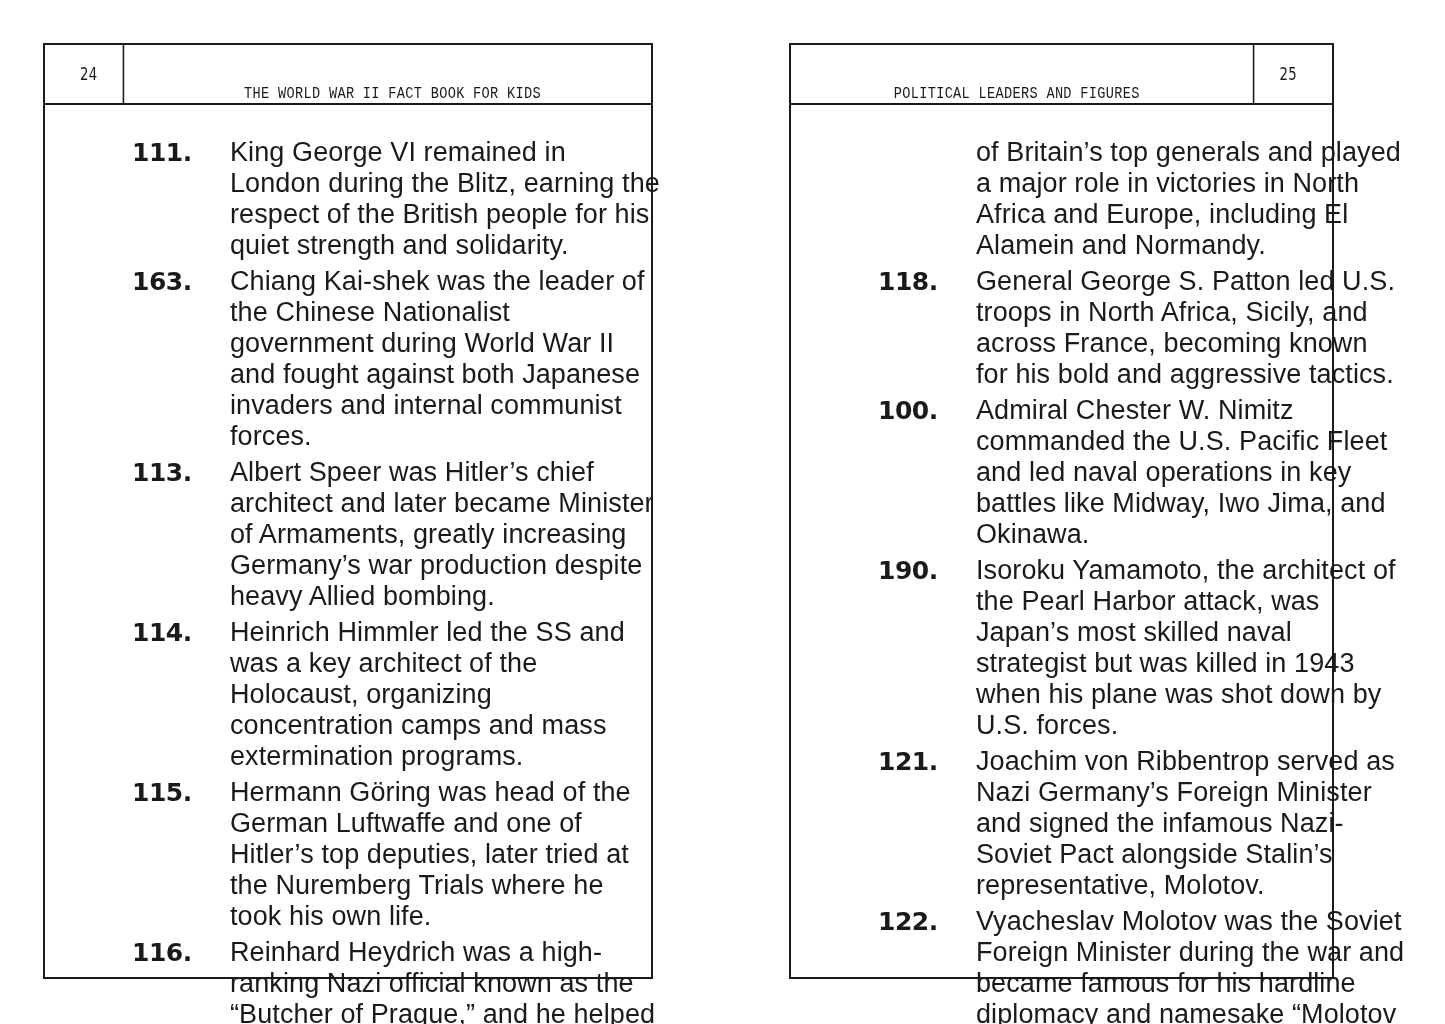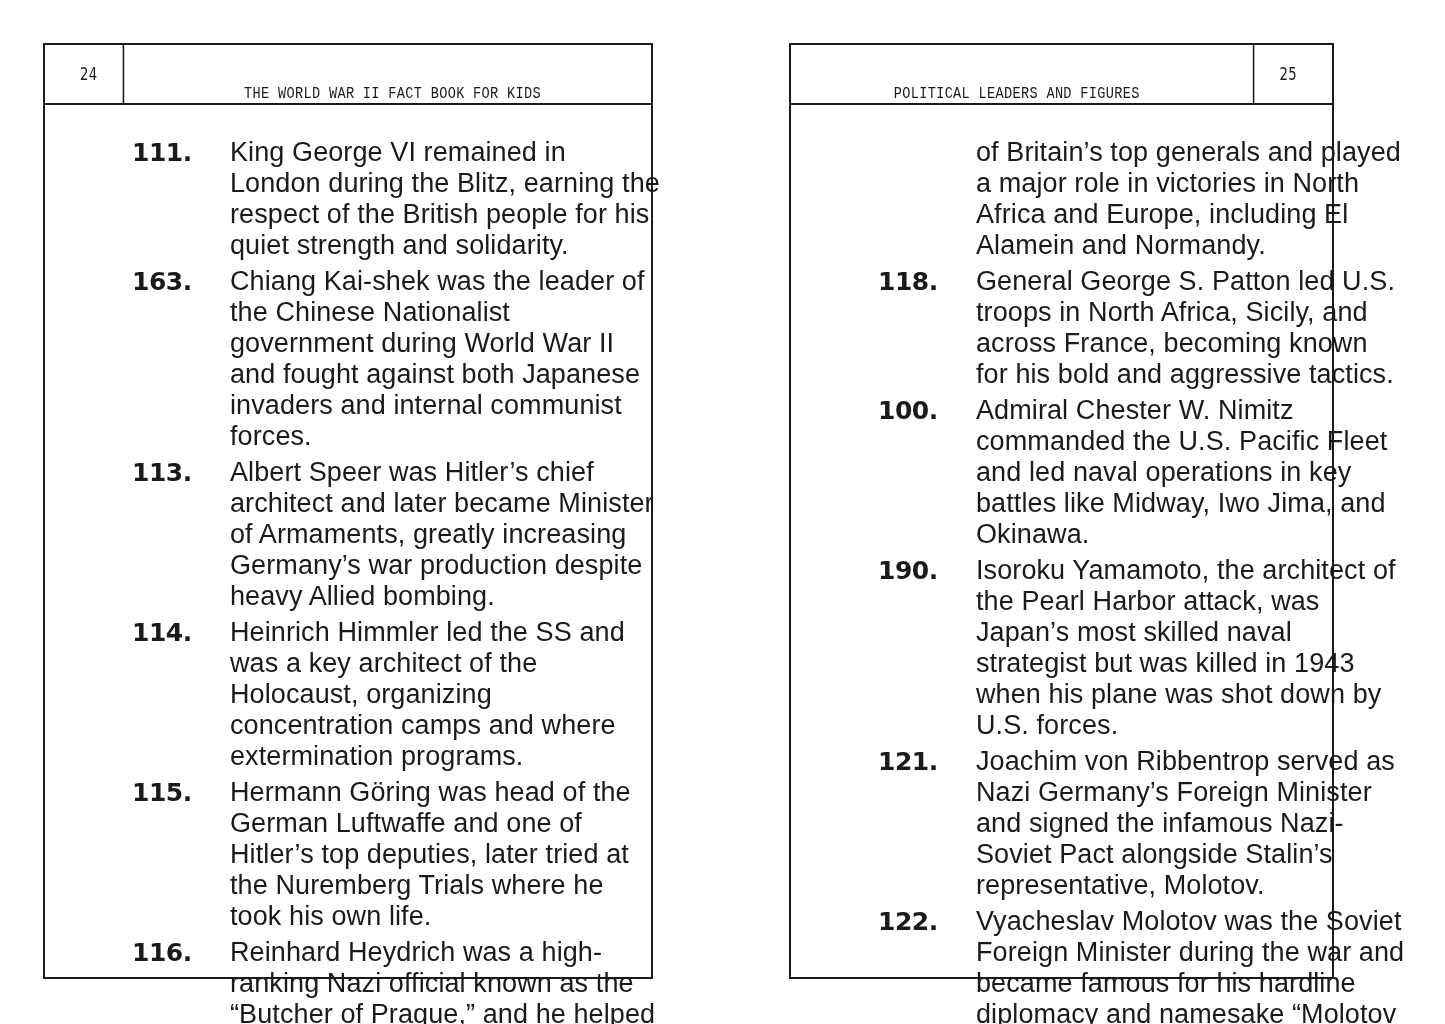--- a/index.html
+++ b/index.html
@@ -95,21 +95,21 @@
     <div class="fact">
       <div class="fact-num">163.</div>
       <div class="fact-text">Chiang Kai-shek was the leader of the Chinese Nationalist government during World War II and fought against both Japanese invaders and internal communist forces.</div>
     </div>
     <div class="fact">
       <div class="fact-num">113.</div>
       <div class="fact-text">Albert Speer was Hitler’s chief architect and later became Minister of Armaments, greatly increasing Germany’s war production despite heavy Allied bombing.</div>
     </div>
     <div class="fact">
       <div class="fact-num">114.</div>
-      <div class="fact-text">Heinrich Himmler led the SS and was a key architect of the Holocaust, organizing concentration camps and where extermination programs.</div>
+      <div class="fact-text">Heinrich Himmler led the SS and was a key architect of the Holocaust, organizing concentration camps and mass extermination programs.</div>
     </div>
     <div class="fact">
       <div class="fact-num">115.</div>
       <div class="fact-text">Hermann Göring was head of the German Luftwaffe and one of Hitler’s top deputies, later tried at the Nuremberg Trials where he took his own life.</div>
     </div>
     <div class="fact">
       <div class="fact-num">116.</div>
       <div class="fact-text">Reinhard Heydrich was a high-ranking Nazi official known as the “Butcher of Prague,” and he helped organize the logistics of the Final Solution before being assassinated in 1942.</div>
     </div>
     <div class="fact">

